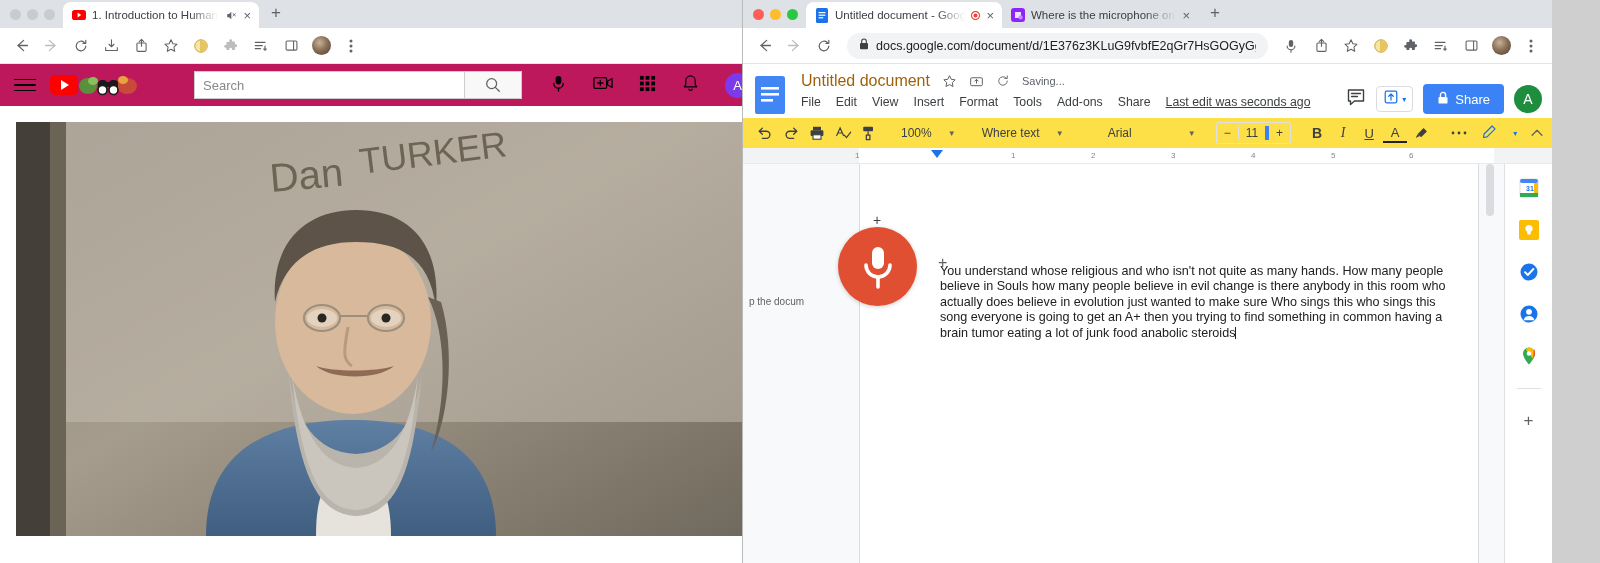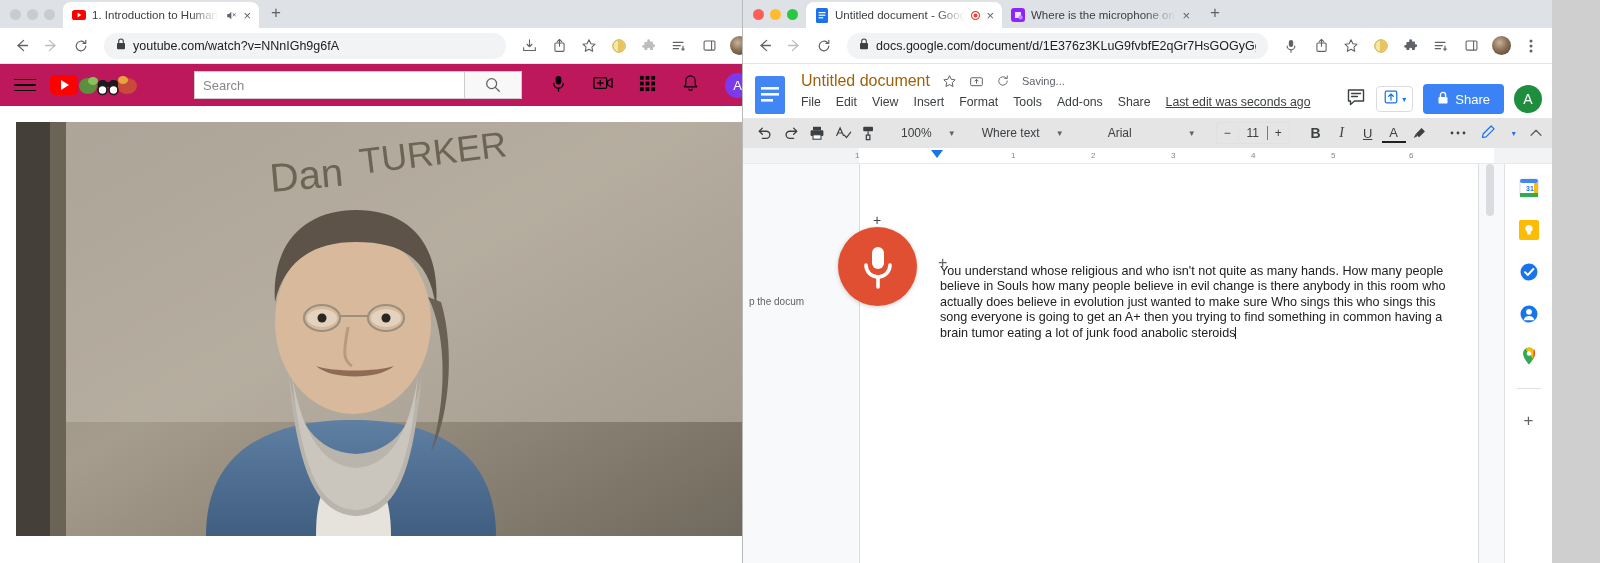--- a/index.html
+++ b/index.html
@@ -103,31 +103,31 @@
   .gd-lastedit { font-size: 12.3px; color: #3c4043; text-decoration: underline; }
   .gd-head-right { display: flex; align-items: center; gap: 10px; padding: 10px 10px 0 0; }
   .gd-uploadbtn { border: 1px solid #dadce0; border-radius: 4px; height: 26px;
     display:flex; align-items:center; gap:3px; padding: 0 6px; color:#1a73e8; }
   .gd-sharebtn { background:#3b82f6; color:#fff; height: 30px; border-radius: 4px;
     display:flex; align-items:center; gap:6px; padding: 0 14px; font-size: 13px; font-weight:500; }
   .gd-avatar { width: 28px; height: 28px; border-radius: 50%; background:#1e8e3e;
     color:#fff; font-size: 14px; display:flex; align-items:center; justify-content:center; }
 
   .gd-toolbar {
-    height: 30px; background: #e5e5e5; display:flex; align-items:center; gap: 2px;
+    height: 30px; background: #fde047; display:flex; align-items:center; gap: 2px;
     padding: 0 10px; font-size: 12px; color: #3c4043;
   }
   .gd-tb-btn { height: 24px; min-width: 24px; display:flex; align-items:center; justify-content:center;
                padding: 0 3px; color:#3c4043; }
   .gd-sep { width: 1px; height: 18px; background: #e0e0e0; margin: 0 5px; }
   .gd-sel { display:flex; align-items:center; gap: 16px; padding: 0 6px; height: 24px; font-size: 12px; }
   .gd-sel .caret { font-size: 8px; color: #5f6368; }
   .gd-fontsize { display:flex; align-items:center; border:1px solid #e0e0e0; border-radius:2px; height:22px; }
   .gd-fontsize span { padding: 0 7px; font-size: 12px; }
-  .gd-fontsize .fsnum { border-left:1px solid #e0e0e0; border-right:1px solid #3b82f6; min-width: 30px; text-align:center; }
+  .gd-fontsize .fsnum { border-left:1px solid #e0e0e0; border-right:4px solid #3b82f6; min-width: 30px; text-align:center; }
 
   .gd-ruler { height: 16px; background: #f1f3f4; position: relative;
               border-bottom: 1px solid #e8eaed; overflow:hidden; }
   .gd-ruler .rpage { position:absolute; top:0; bottom:0; background:#fff; }
   .gd-ruler .tick { position:absolute; top: 3px; font-size: 8px; color:#80868b; }
   .gd-ruler .indent { position:absolute; top: 2px; width:0; height:0;
     border-left: 6px solid transparent; border-right: 6px solid transparent; border-top: 8px solid #1a73e8; }
 
   .gd-body { position: relative; background: #f8f9fa; height: 418px; display:flex; overflow:hidden; }
   .gd-outline { width: 116px; flex: 0 0 116px; position: relative; font-size: 10px; color:#5f6368; }
@@ -202,29 +202,20 @@
             <path d="M7.5 4L14 10l-6.5 6" stroke="#bdbdbd" stroke-width="1.5" fill="none" stroke-linecap="round" stroke-linejoin="round"></path>
             <path d="M14 10H3" stroke="#bdbdbd" stroke-width="1.5" stroke-linecap="round"></path>
           </svg>
       </span>
       <span class="tbtn">
         <svg width="16" height="16" viewBox="0 0 20 20">
             <path d="M16 10a6 6 0 1 1-1.9-4.4" stroke="#5f6368" stroke-width="1.5" fill="none" stroke-linecap="round"></path>
             <path d="M16 3v3.6h-3.6" stroke="#5f6368" stroke-width="1.5" fill="none" stroke-linecap="round" stroke-linejoin="round"></path>
           </svg>
       </span>
-      <div class="omnibox">
-        <span>
-          <svg width="10" height="12" viewBox="0 0 10 12">
-              <rect x="1" y="5" width="8" height="6.2" rx="1" fill="#3c4043"></rect>
-              <path d="M2.7 5V3.3a2.3 2.3 0 0 1 4.6 0V5" stroke="#3c4043" stroke-width="1.1" fill="none"></path>
-            </svg>
-        </span>
-        <span class="urltext">youtube.com/watch?v=NNnIGh9g6fA</span>
-      </div>
       <span class="tbtn">
         <svg width="15" height="15" viewBox="0 0 18 18">
             <path d="M2 11v4h14v-4" stroke="#5f6368" stroke-width="1.3" fill="none"></path>
             <path d="M9 2v8M6 7.5L9 10.5 12 7.5" stroke="#5f6368" stroke-width="1.3" fill="none" stroke-linecap="round" stroke-linejoin="round"></path>
           </svg>
       </span>
       <span class="tbtn">
         <svg width="15" height="15" viewBox="0 0 18 18">
             <rect x="3.5" y="6" width="11" height="10" rx="1.3" stroke="#5f6368" stroke-width="1.3" fill="none"></rect>
             <path d="M9 1.8v8M6.3 4.4L9 1.7l2.7 2.7" stroke="#5f6368" stroke-width="1.3" fill="none" stroke-linecap="round" stroke-linejoin="round"></path>

